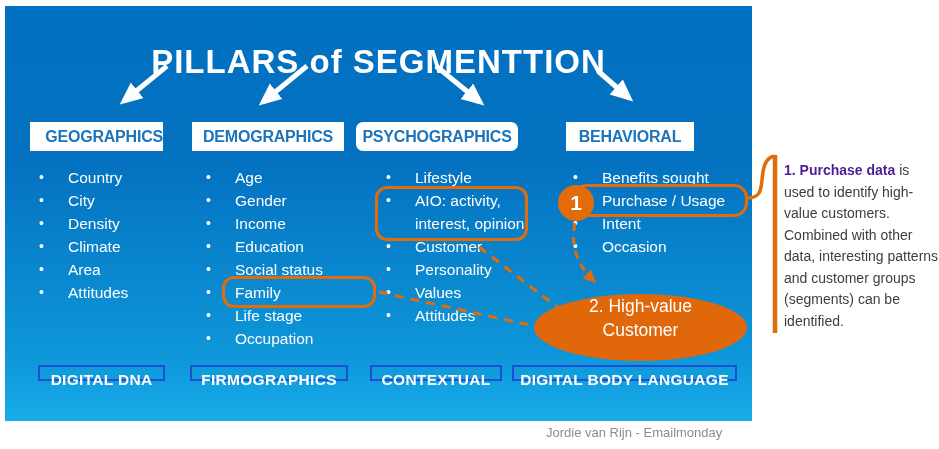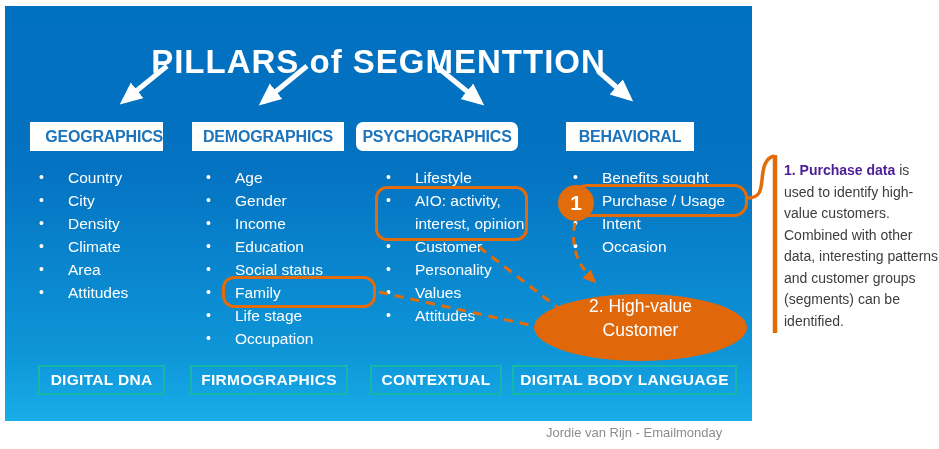--- a/index.html
+++ b/index.html
@@ -35,21 +35,21 @@
   #aio-box{left:375px;top:186px;width:153px;height:55px;}
   #purchase-box{left:573px;top:184px;width:175px;height:33px;border-radius:14px;}
 
   #step1{position:absolute;left:558px;top:185px;width:36px;height:36px;border-radius:50%;
     background:#E36C0A;color:#ffffff;font-size:21px;font-weight:700;text-align:center;line-height:36px;}
 
   #ellipse{position:absolute;left:534px;top:294px;width:213px;height:67px;border-radius:50%;
     background:#E1670B;color:#ffffff;font-size:17.5px;text-align:center;
     display:flex;flex-direction:column;justify-content:flex-start;line-height:24px;}
 
-  .fbox{position:absolute;top:365px;height:30px;line-height:26px;border:2px solid #14b8a6;
+  .fbox{position:absolute;top:365px;height:16px;line-height:26px;border:2px solid #1d4ed8;
     color:#ffffff;font-weight:700;font-size:15.5px;text-align:center;letter-spacing:0.3px;box-sizing:border-box;}
   #f1{left:38px;width:127px;}
   #f2{left:190px;width:158px;}
   #f3{left:370px;width:132px;}
   #f4{left:512px;width:225px;}
 
   #note{position:absolute;left:784px;top:146px;width:157px;color:#3D3D3D;font-size:14px;line-height:21.5px;}
   #note b{color:#4c1d95;}
 
   #attr{position:absolute;left:546px;top:425px;color:#8C8C8C;font-size:13px;}

